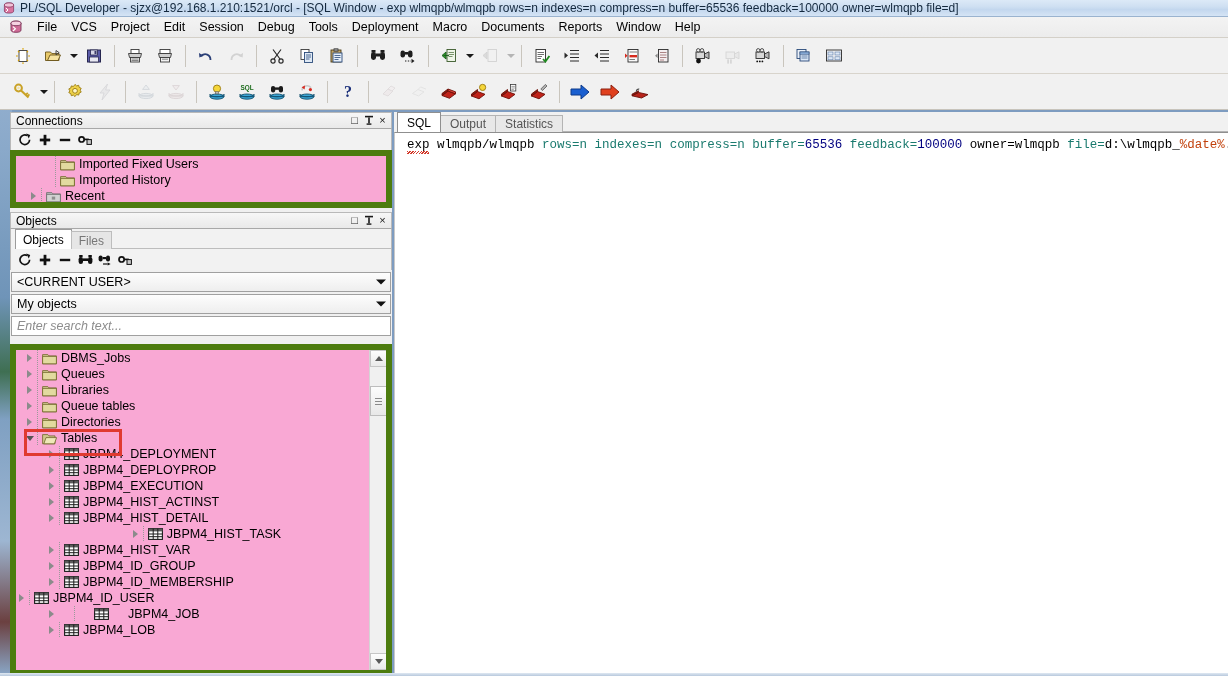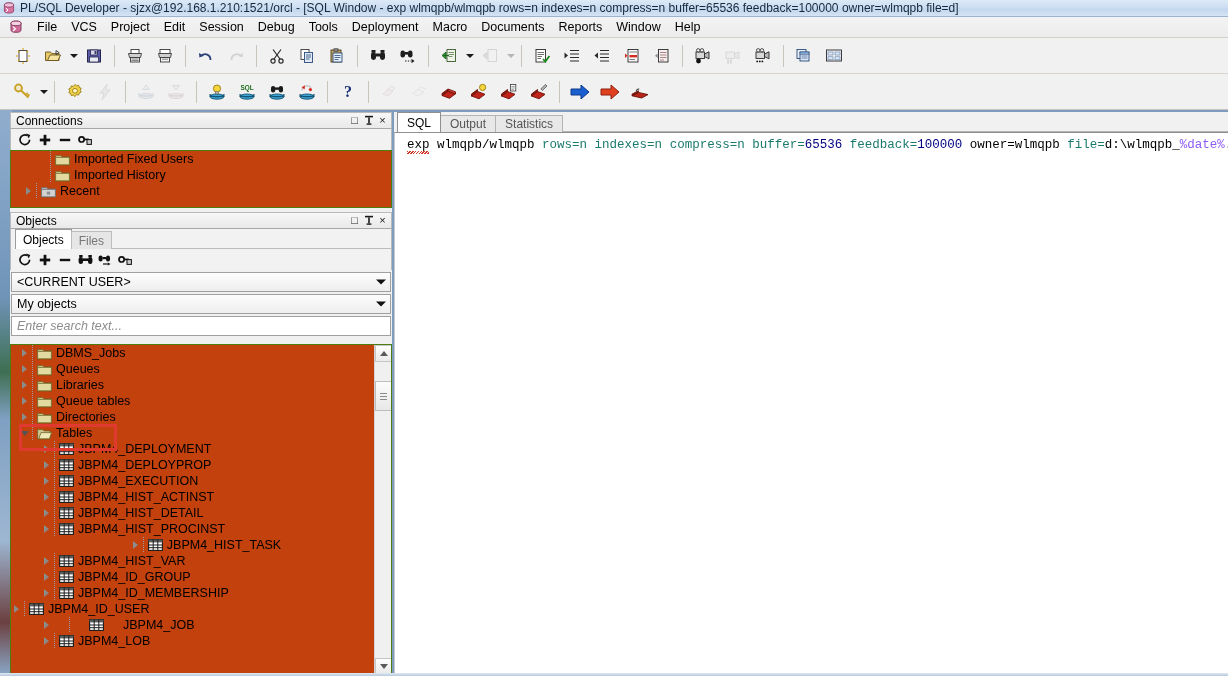--- a/index.html
+++ b/index.html
@@ -105,21 +105,21 @@
     height: 21px; background: #f2f2f2;
     border-left: 1px solid #b9b9b9; border-right: 1px solid #b9b9b9;
     display: flex; align-items: center; padding-left: 4px;
   }
   .pbtn {
     width: 20px; height: 19px; display:flex; align-items:center; justify-content:center;
     cursor: default; border: 1px solid transparent; border-radius: 2px;
   }
 
   .tree-box {
-    background: #c2410c; border: 1px solid #4d7c0f;
+    background: #f9a8d4; border: 6px solid #4d7c0f;
     overflow: hidden; position: relative;
   }
 
   
   #connections-panel { position:absolute; left:0; top:0; width:382px; height:96px; }
   #connections-tree { position:absolute; left:0; top:38px; width:382px; height:58px; }
 
   
   #objects-panel { position:absolute; left:0; top:100px; width:382px; height:464px; }
   #objects-tabstrip {
@@ -249,21 +249,21 @@
     background: #ffffff; border-top: 1px solid #8f8f8f;
     border-left: 1px solid #c8c8c8;
     font-family: "Liberation Mono", "DejaVu Sans Mono", monospace;
     font-size: 12.5px; padding: 4px 0 0 12px;
     white-space: nowrap; overflow: hidden;
   }
   #sql-editor .ln { line-height: 16px; position: relative; display: block; }
   .tok-plain { color: #000000; }
   .tok-kw    { color: #1a7a6e; }
   .tok-num   { color: #000080; }
-  .tok-var   { color: #8b5cf6; }
+  .tok-var   { color: #c2410c; }
   .squiggle {
     position: absolute; left: 0; bottom: -2px; width: 22px; height: 3px;
     background: repeating-linear-gradient(135deg,#d43a2a 0 1px,transparent 1px 2px);
   }
 
   
   #win-bottom {
     position:absolute; left:0; bottom:0; width:1228px; height:3px;
     background: linear-gradient(180deg,#dfe8f2,#b8c9dd);
   }
@@ -983,32 +983,20 @@
               <span class="tw-line"></span>
               <span class="tw-icon">
                 <svg width="15" height="12" viewBox="0 0 15 12">
                   <rect x="0.6" y="0.6" width="13.8" height="10.8" fill="#ffffff" stroke="#1a1a1a" stroke-width="1.1"></rect>
                   <rect x="0.6" y="0.6" width="13.8" height="2.8" fill="#5a5a5a"></rect>
                   <path d="M5.2 0.6 V11.4 M9.8 0.6 V11.4 M0.6 6 H14.4 M0.6 8.7 H14.4" stroke="#1a1a1a" stroke-width="1"></path>
                 </svg>
               </span>
               <span class="tlabel">JBPM4_HIST_DETAIL</span>
             </div>
-            <div class="trow" style="padding-left: 30px;">
-              <span class="tw-expander closed"></span>
-              <span class="tw-line"></span>
-              <span class="tw-icon">
-                <svg width="15" height="12" viewBox="0 0 15 12">
-                  <rect x="0.6" y="0.6" width="13.8" height="10.8" fill="#ffffff" stroke="#1a1a1a" stroke-width="1.1"></rect>
-                  <rect x="0.6" y="0.6" width="13.8" height="2.8" fill="#5a5a5a"></rect>
-                  <path d="M5.2 0.6 V11.4 M9.8 0.6 V11.4 M0.6 6 H14.4 M0.6 8.7 H14.4" stroke="#1a1a1a" stroke-width="1"></path>
-                </svg>
-              </span>
-              <span class="tlabel">JBPM4_HIST_PROCINST</span>
-            </div>
             <div class="trow" style="padding-left: 30px; justify-content: center;">
               <span class="tw-expander closed"></span>
               <span class="tw-line"></span>
               <span class="tw-icon">
                 <svg width="15" height="12" viewBox="0 0 15 12">
                   <rect x="0.6" y="0.6" width="13.8" height="10.8" fill="#ffffff" stroke="#1a1a1a" stroke-width="1.1"></rect>
                   <rect x="0.6" y="0.6" width="13.8" height="2.8" fill="#5a5a5a"></rect>
                   <path d="M5.2 0.6 V11.4 M9.8 0.6 V11.4 M0.6 6 H14.4 M0.6 8.7 H14.4" stroke="#1a1a1a" stroke-width="1"></path>
                 </svg>
               </span>

